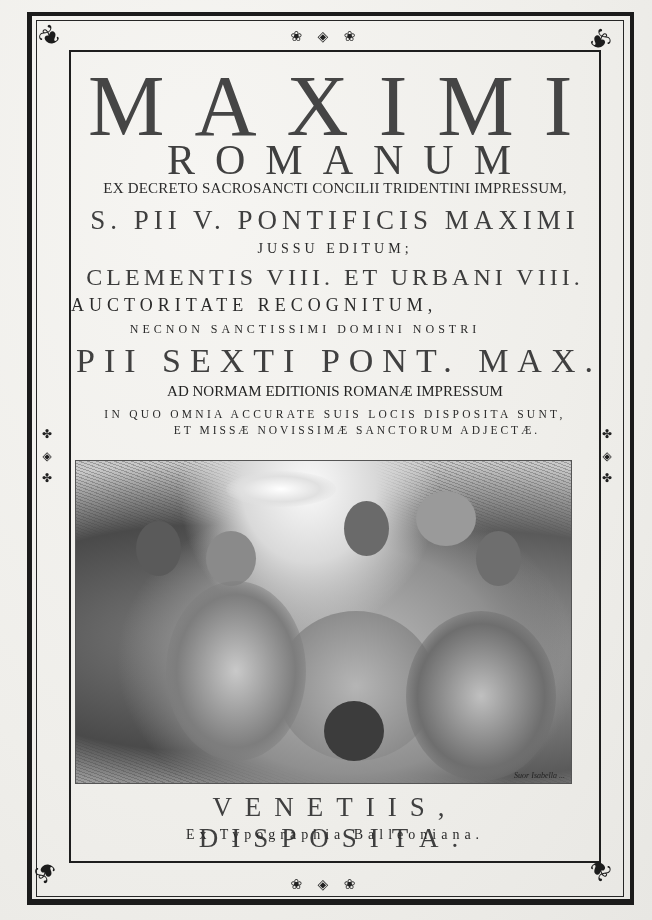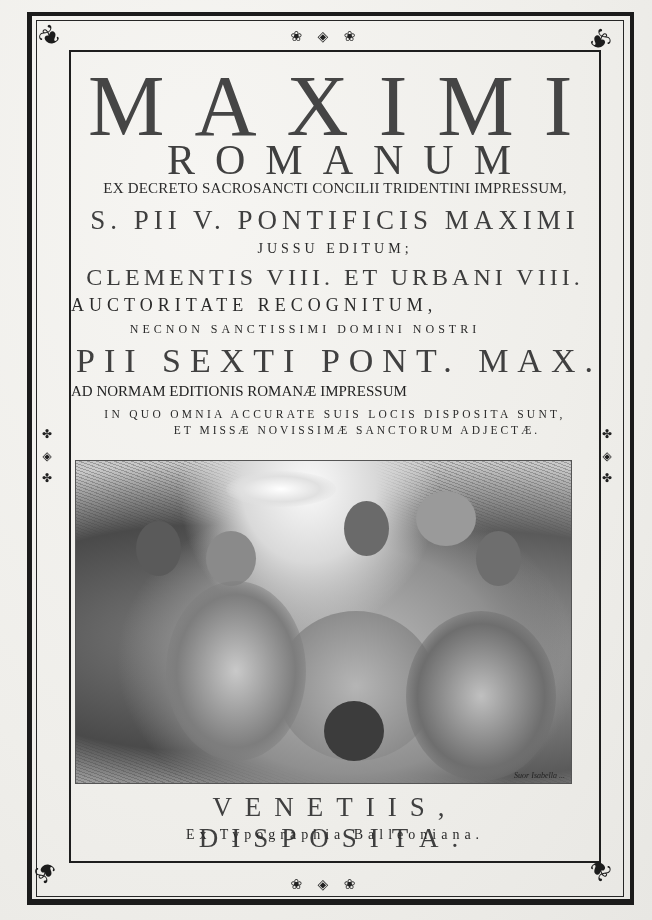--- a/index.html
+++ b/index.html
@@ -15,21 +15,21 @@
   .side-stack{position:absolute;width:16px;text-align:center;font-size:12px;line-height:22px;color:#222;}
   .missale{position:absolute;top:66px;left:78px;width:514px;font-size:86px;line-height:80px;letter-spacing:30px;text-align:center;color:#454545;font-weight:normal;padding-left:10px;}
   .romanum{position:absolute;top:136px;left:71px;width:528px;font-size:42px;letter-spacing:20px;text-align:center;color:#404040;padding-left:14px;}
   .line3{position:absolute;top:180px;left:71px;width:528px;font-size:15px;text-align:center;color:#2c2c2c;letter-spacing:0.2px;}
   .line4{position:absolute;top:205px;left:71px;width:528px;font-size:27px;letter-spacing:5px;text-align:center;color:#3f3f3f;}
   .line5{position:absolute;top:241px;left:71px;width:528px;font-size:14px;letter-spacing:4px;text-align:center;color:#2a2a2a;font-variant:small-caps;}
   .line6{position:absolute;top:264px;left:71px;width:528px;font-size:24px;letter-spacing:4px;text-align:center;color:#3d3d3d;}
   .line7{position:absolute;top:295px;left:71px;width:528px;font-size:18px;letter-spacing:5px;text-align:left;color:#2a2a2a;}
   .line8{position:absolute;top:322px;left:71px;width:468px;font-size:12px;letter-spacing:4px;text-align:center;color:#2a2a2a;}
   .line9{position:absolute;top:342px;left:71px;width:536px;font-size:34px;letter-spacing:9px;text-align:center;color:#404040;}
-  .line10{position:absolute;top:383px;left:71px;width:528px;font-size:15px;color:#232323;}
+  .line10{position:absolute;top:383px;left:71px;width:528px;font-size:15px;text-align:center;color:#232323;}
   .line11{position:absolute;top:408px;left:71px;width:528px;font-size:11.5px;letter-spacing:3.3px;text-align:center;color:#2a2a2a;}
   .line12{position:absolute;top:424px;left:71px;width:572px;font-size:11.5px;letter-spacing:3px;text-align:center;color:#2a2a2a;}
   .engraving{position:absolute;left:75px;top:452px;width:495px;height:322px;border:1px solid #555;background:
      radial-gradient(ellipse at 47% 8%, #fafafa 0%, #d9d9d9 18%, transparent 35%),
      radial-gradient(ellipse at 55% 62%, #bdbdbd 0%, #8f8f8f 40%, transparent 60%),
      radial-gradient(ellipse at 25% 55%, #7a7a7a 0%, #4a4a4a 45%, transparent 70%),
      radial-gradient(ellipse at 82% 60%, #a0a0a0 0%, #5a5a5a 45%, transparent 70%),
      repeating-linear-gradient(20deg, #9a9a9a 0px, #9a9a9a 1px, #c8c8c8 1px, #c8c8c8 3px);
      overflow:hidden;margin-top:8px;}
   .fig{position:absolute;border-radius:50%;}

